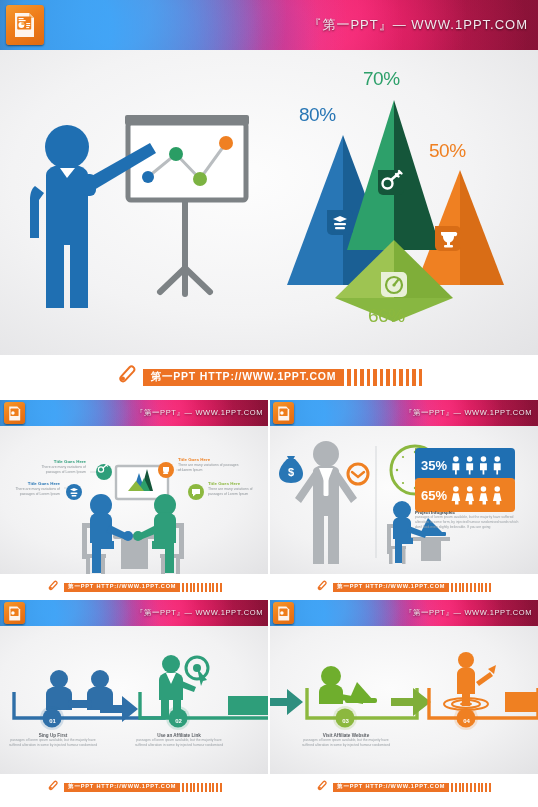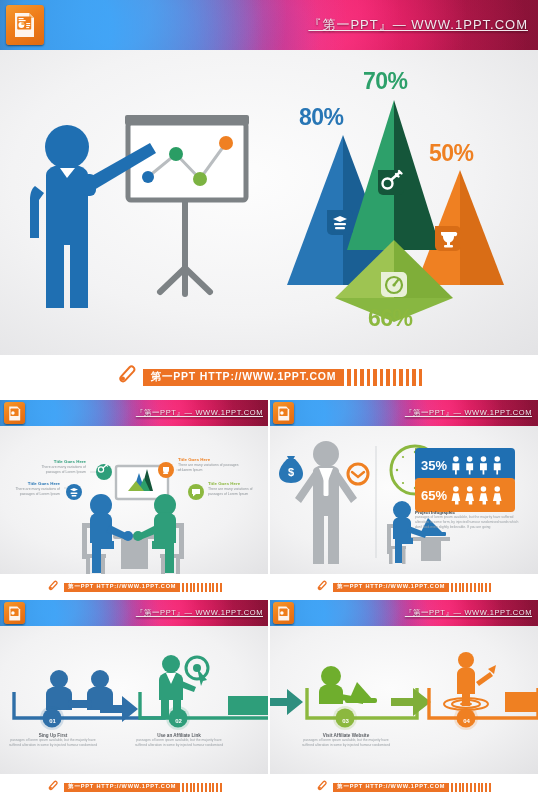--- a/index.html
+++ b/index.html
@@ -33,21 +33,20 @@
     border-radius:3px;
     background:linear-gradient(150deg,#f59a2e 0%, #ef7d1a 45%, #e06a10 100%);
     box-shadow:0 1px 2px rgba(0,0,0,.5);
     display:flex; align-items:center; justify-content:center;
   }
   .banner-logo svg { display:block; }
   .banner-text {
     position:absolute; right:10px; top:50%; transform:translateY(-50%);
     color:#f3e8ee; letter-spacing:1px; white-space:nowrap;
     text-shadow:0 1px 2px rgba(0,0,0,.6);
-    text-decoration:underline;
   }
 
   
   .banner-main { width:538px; height:50px; }
   .banner-main .banner-logo { width:38px; height:40px; }
   .banner-main .banner-text { font-size:13px; }
 
   
   .banner-sm { width:100%; height:26px; }
   .banner-sm .banner-logo { width:21px; height:22px; left:4px; }
@@ -110,21 +109,21 @@
   .pi-ttl{ font-weight:bold; font-size:4.4px; color:#3d4347;}
   .pi-bdy{ font-size:3.4px; line-height:1.5; color:#9aa0a5;}
 
   .pct-badge{
     display:flex; align-items:center; border-radius:4px;
     color:#fff; font-weight:bold; font-size:13px; padding:0 4px 0 6px;
     height:34px;
   }
   .pct-badge .ppl{ display:flex; align-items:center; margin-left:2px;}
 
-  .pyr-pct{ position:absolute; font-weight:bold; font-size:23px; letter-spacing:-.5px;}
+  .pyr-pct{ position:absolute; font-weight:normal; font-size:19px; letter-spacing:-.5px;}
 
   .stepnum{
     position:absolute; border-radius:50%; color:#fff;
     display:flex; align-items:center; justify-content:center;
     font-weight:bold; font-size:6px;
   }
   .abs{ position:absolute; }
 </style>
 </head>
 <body>

